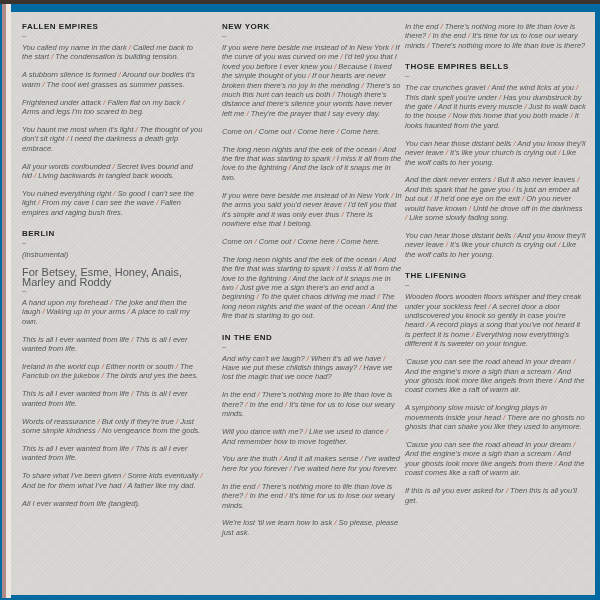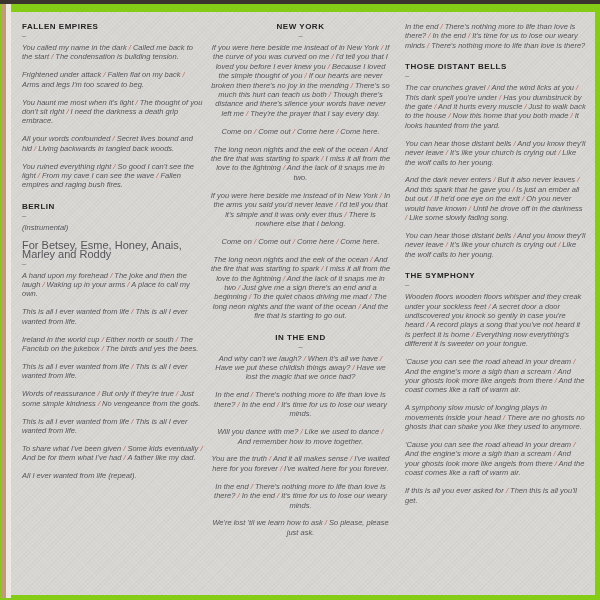--- a/index.html
+++ b/index.html
@@ -1,29 +1,29 @@
 <!DOCTYPE html>
 <html><head>
 <meta charset="utf-8">
 <style>
   html,body{margin:0;padding:0;width:600px;height:600px;overflow:hidden;
     font-family:"Liberation Sans",sans-serif;background:#efece7;}
-  .photo{position:relative;width:600px;height:600px;background:#84cc16;}
+  .photo{position:relative;width:600px;height:600px;background:#0369a1;}
   .top-strip{position:absolute;left:0;top:0;width:600px;height:4px;background:#3b332d;}
   .left-edge{position:absolute;left:2px;top:4px;width:4px;height:594px;background:#cf9184;opacity:.85;}
   .left-edge2{position:absolute;left:6px;top:4px;width:5px;height:594px;background:#ece7e0;}
   .paper{position:absolute;left:11px;top:12px;width:584px;height:583px;
     background-color:#d7d6d2;
     background-image:
       repeating-linear-gradient(45deg, rgba(255,255,255,.07) 0 1px, rgba(0,0,0,0) 1px 3px),
       repeating-linear-gradient(-45deg, rgba(118,112,102,.05) 0 1px, rgba(0,0,0,0) 1px 3px);
     }
   .column{position:absolute;top:10px;width:181px;}
   .col-0{left:11px;}
-  .col-1{left:199px;text-align:center;}
+  .col-1{left:211px;}
   .col-2{left:394px;}
   .song-section{margin:0 0 1px 0;}
   .song-title{margin:12px 0 0 0;font-size:8px;font-weight:bold;letter-spacing:.5px;
     color:#242424;line-height:10px;}
   .song-section:first-child .song-title{margin-top:0;}
   .dedication{margin:0;font-size:11px;color:#55555a;line-height:9.4px;}
   .dash{margin:0 0 3px 0;font-size:7.5px;color:#6a6a6e;line-height:8px;}
   .para{margin:0 0 8.5px 0;font-size:7.5px;color:#55555a;line-height:9.4px;font-style:italic;}
   .slash{color:#c8604e;}
 </style>
@@ -33,41 +33,42 @@
 <div class="photo">
   <div class="top-strip"></div>
   <div class="left-edge"></div>
   <div class="left-edge2"></div>
   <div class="paper">
     <div class="column col-0">
         <div class="song-section">
           <h2 class="song-title">FALLEN EMPIRES</h2>
           <div class="dash">–</div>
           <p class="para lyric">You called my name in the dark <span class="slash">/</span> Called me back to the start <span class="slash">/</span> The condensation is building tension.</p>
+          <p class="para lyric">A stubborn silence is formed <span class="slash">/</span> Around our bodies it's warm <span class="slash">/</span> The cool wet grasses as summer passes.</p>
           <p class="para lyric">Frightened under attack <span class="slash">/</span> Fallen flat on my back <span class="slash">/</span> Arms and legs I'm too scared to beg.</p>
           <p class="para lyric">You haunt me most when it's light <span class="slash">/</span> The thought of you don't sit right <span class="slash">/</span> I need the darkness a death grip embrace.</p>
           <p class="para lyric">All your words confounded <span class="slash">/</span> Secret lives bound and hid <span class="slash">/</span> Living backwards in tangled back woods.</p>
           <p class="para lyric">You ruined everything right <span class="slash">/</span> So good I can't see the light <span class="slash">/</span> From my cave I can see the wave <span class="slash">/</span> Fallen empires and raging bush fires.</p>
         </div>
         <div class="song-section">
           <h2 class="song-title">BERLIN</h2>
           <div class="dash">–</div>
           <p class="para lyric">(Instrumental)</p>
         </div>
         <div class="song-section">
           <div class="dedication">For Betsey, Esme, Honey, Anais, Marley and Roddy</div>
           <div class="dash">–</div>
           <p class="para lyric">A hand upon my forehead <span class="slash">/</span> The joke and then the laugh <span class="slash">/</span> Waking up in your arms <span class="slash">/</span> A place to call my own.</p>
           <p class="para lyric">This is all I ever wanted from life <span class="slash">/</span> This is all I ever wanted from life.</p>
           <p class="para lyric">Ireland in the world cup <span class="slash">/</span> Either north or south <span class="slash">/</span> The Fanclub on the jukebox <span class="slash">/</span> The birds and yes the bees.</p>
           <p class="para lyric">This is all I ever wanted from life <span class="slash">/</span> This is all I ever wanted from life.</p>
           <p class="para lyric">Words of reassurance <span class="slash">/</span> But only if they're true <span class="slash">/</span> Just some simple kindness <span class="slash">/</span> No vengeance from the gods.</p>
           <p class="para lyric">This is all I ever wanted from life <span class="slash">/</span> This is all I ever wanted from life.</p>
           <p class="para lyric">To share what I've been given <span class="slash">/</span> Some kids eventually <span class="slash">/</span> And be for them what I've had <span class="slash">/</span> A father like my dad.</p>
-          <p class="para lyric">All I ever wanted from life (repeat).</p>
+          <p class="para lyric">All I ever wanted from life (tangled).</p>
         </div>
       </div>
     <div class="column col-1">
         <div class="song-section">
           <h2 class="song-title">NEW YORK</h2>
           <div class="dash">–</div>
           <p class="para lyric">If you were here beside me instead of in New York <span class="slash">/</span> If the curve of you was curved on me <span class="slash">/</span> I'd tell you that I loved you before I ever knew you <span class="slash">/</span> Because I loved the simple thought of you <span class="slash">/</span> If our hearts are never broken then there's no joy in the mending <span class="slash">/</span> There's so much this hurt can teach us both <span class="slash">/</span> Though there's distance and there's silence your words have never left me <span class="slash">/</span> They're the prayer that I say every day.</p>
           <p class="para lyric">Come on <span class="slash">/</span> Come out <span class="slash">/</span> Come here <span class="slash">/</span> Come here.</p>
           <p class="para lyric">The long neon nights and the eek of the ocean <span class="slash">/</span> And the fire that was starting to spark <span class="slash">/</span> I miss it all from the love to the lightning <span class="slash">/</span> And the lack of it snaps me in two.</p>
           <p class="para lyric">If you were here beside me instead of in New York <span class="slash">/</span> In the arms you said you'd never leave <span class="slash">/</span> I'd tell you that it's simple and it was only ever thus <span class="slash">/</span> There is nowhere else that I belong.</p>
@@ -83,29 +84,29 @@
           <p class="para lyric">You are the truth <span class="slash">/</span> And it all makes sense <span class="slash">/</span> I've waited here for you forever <span class="slash">/</span> I've waited here for you forever.</p>
           <p class="para lyric">In the end <span class="slash">/</span> There's nothing more to life than love is there? <span class="slash">/</span> In the end <span class="slash">/</span> It's time for us to lose our weary minds.</p>
           <p class="para lyric">We're lost 'til we learn how to ask <span class="slash">/</span> So please, please just ask.</p>
         </div>
       </div>
     <div class="column col-2">
         <div class="song-section">
           <p class="para lyric">In the end <span class="slash">/</span> There's nothing more to life than love is there? <span class="slash">/</span> In the end <span class="slash">/</span> It's time for us to lose our weary minds <span class="slash">/</span> There's nothing more to life than love is there?</p>
         </div>
         <div class="song-section">
-          <h2 class="song-title">THOSE DISTANT BELLS</h2>
+          <h2 class="song-title">THOSE EMPIRES BELLS</h2>
           <div class="dash">–</div>
           <p class="para lyric">The car crunches gravel <span class="slash">/</span> And the wind licks at you <span class="slash">/</span> This dark spell you're under <span class="slash">/</span> Has you dumbstruck by the gate <span class="slash">/</span> And it hurts every muscle <span class="slash">/</span> Just to walk back to the house <span class="slash">/</span> Now this home that you both made <span class="slash">/</span> It looks haunted from the yard.</p>
           <p class="para lyric">You can hear those distant bells <span class="slash">/</span> And you know they'll never leave <span class="slash">/</span> It's like your church is crying out <span class="slash">/</span> Like the wolf calls to her young.</p>
           <p class="para lyric">And the dark never enters <span class="slash">/</span> But it also never leaves <span class="slash">/</span> And this spark that he gave you <span class="slash">/</span> Is just an ember all but out <span class="slash">/</span> If he'd one eye on the exit <span class="slash">/</span> Oh you never would have known <span class="slash">/</span> Until he drove off in the darkness <span class="slash">/</span> Like some slowly fading song.</p>
           <p class="para lyric">You can hear those distant bells <span class="slash">/</span> And you know they'll never leave <span class="slash">/</span> It's like your church is crying out <span class="slash">/</span> Like the wolf calls to her young.</p>
         </div>
         <div class="song-section">
-          <h2 class="song-title">THE SYMPHONY</h2>
+          <h2 class="song-title">THE LIFENING</h2>
           <div class="dash">–</div>
           <p class="para lyric">Wooden floors wooden floors whisper and they creak under your sockless feet <span class="slash">/</span> A secret door a door undiscovered you knock so gently in case you're heard <span class="slash">/</span> A record plays a song that you've not heard it is perfect it is home <span class="slash">/</span> Everything now everything's different it is sweeter on your tongue.</p>
           <p class="para lyric">'Cause you can see the road ahead in your dream <span class="slash">/</span> And the engine's more a sigh than a scream <span class="slash">/</span> And your ghosts look more like angels from there <span class="slash">/</span> And the coast comes like a raft of warm air.</p>
           <p class="para lyric">A symphony slow music of longing plays in movements inside your head <span class="slash">/</span> There are no ghosts no ghosts that can shake you like they used to anymore.</p>
           <p class="para lyric">'Cause you can see the road ahead in your dream <span class="slash">/</span> And the engine's more a sigh than a scream <span class="slash">/</span> And your ghosts look more like angels from there <span class="slash">/</span> And the coast comes like a raft of warm air.</p>
           <p class="para lyric">If this is all you ever asked for <span class="slash">/</span> Then this is all you'll get.</p>
         </div>
       </div>
   </div>
 </div>

